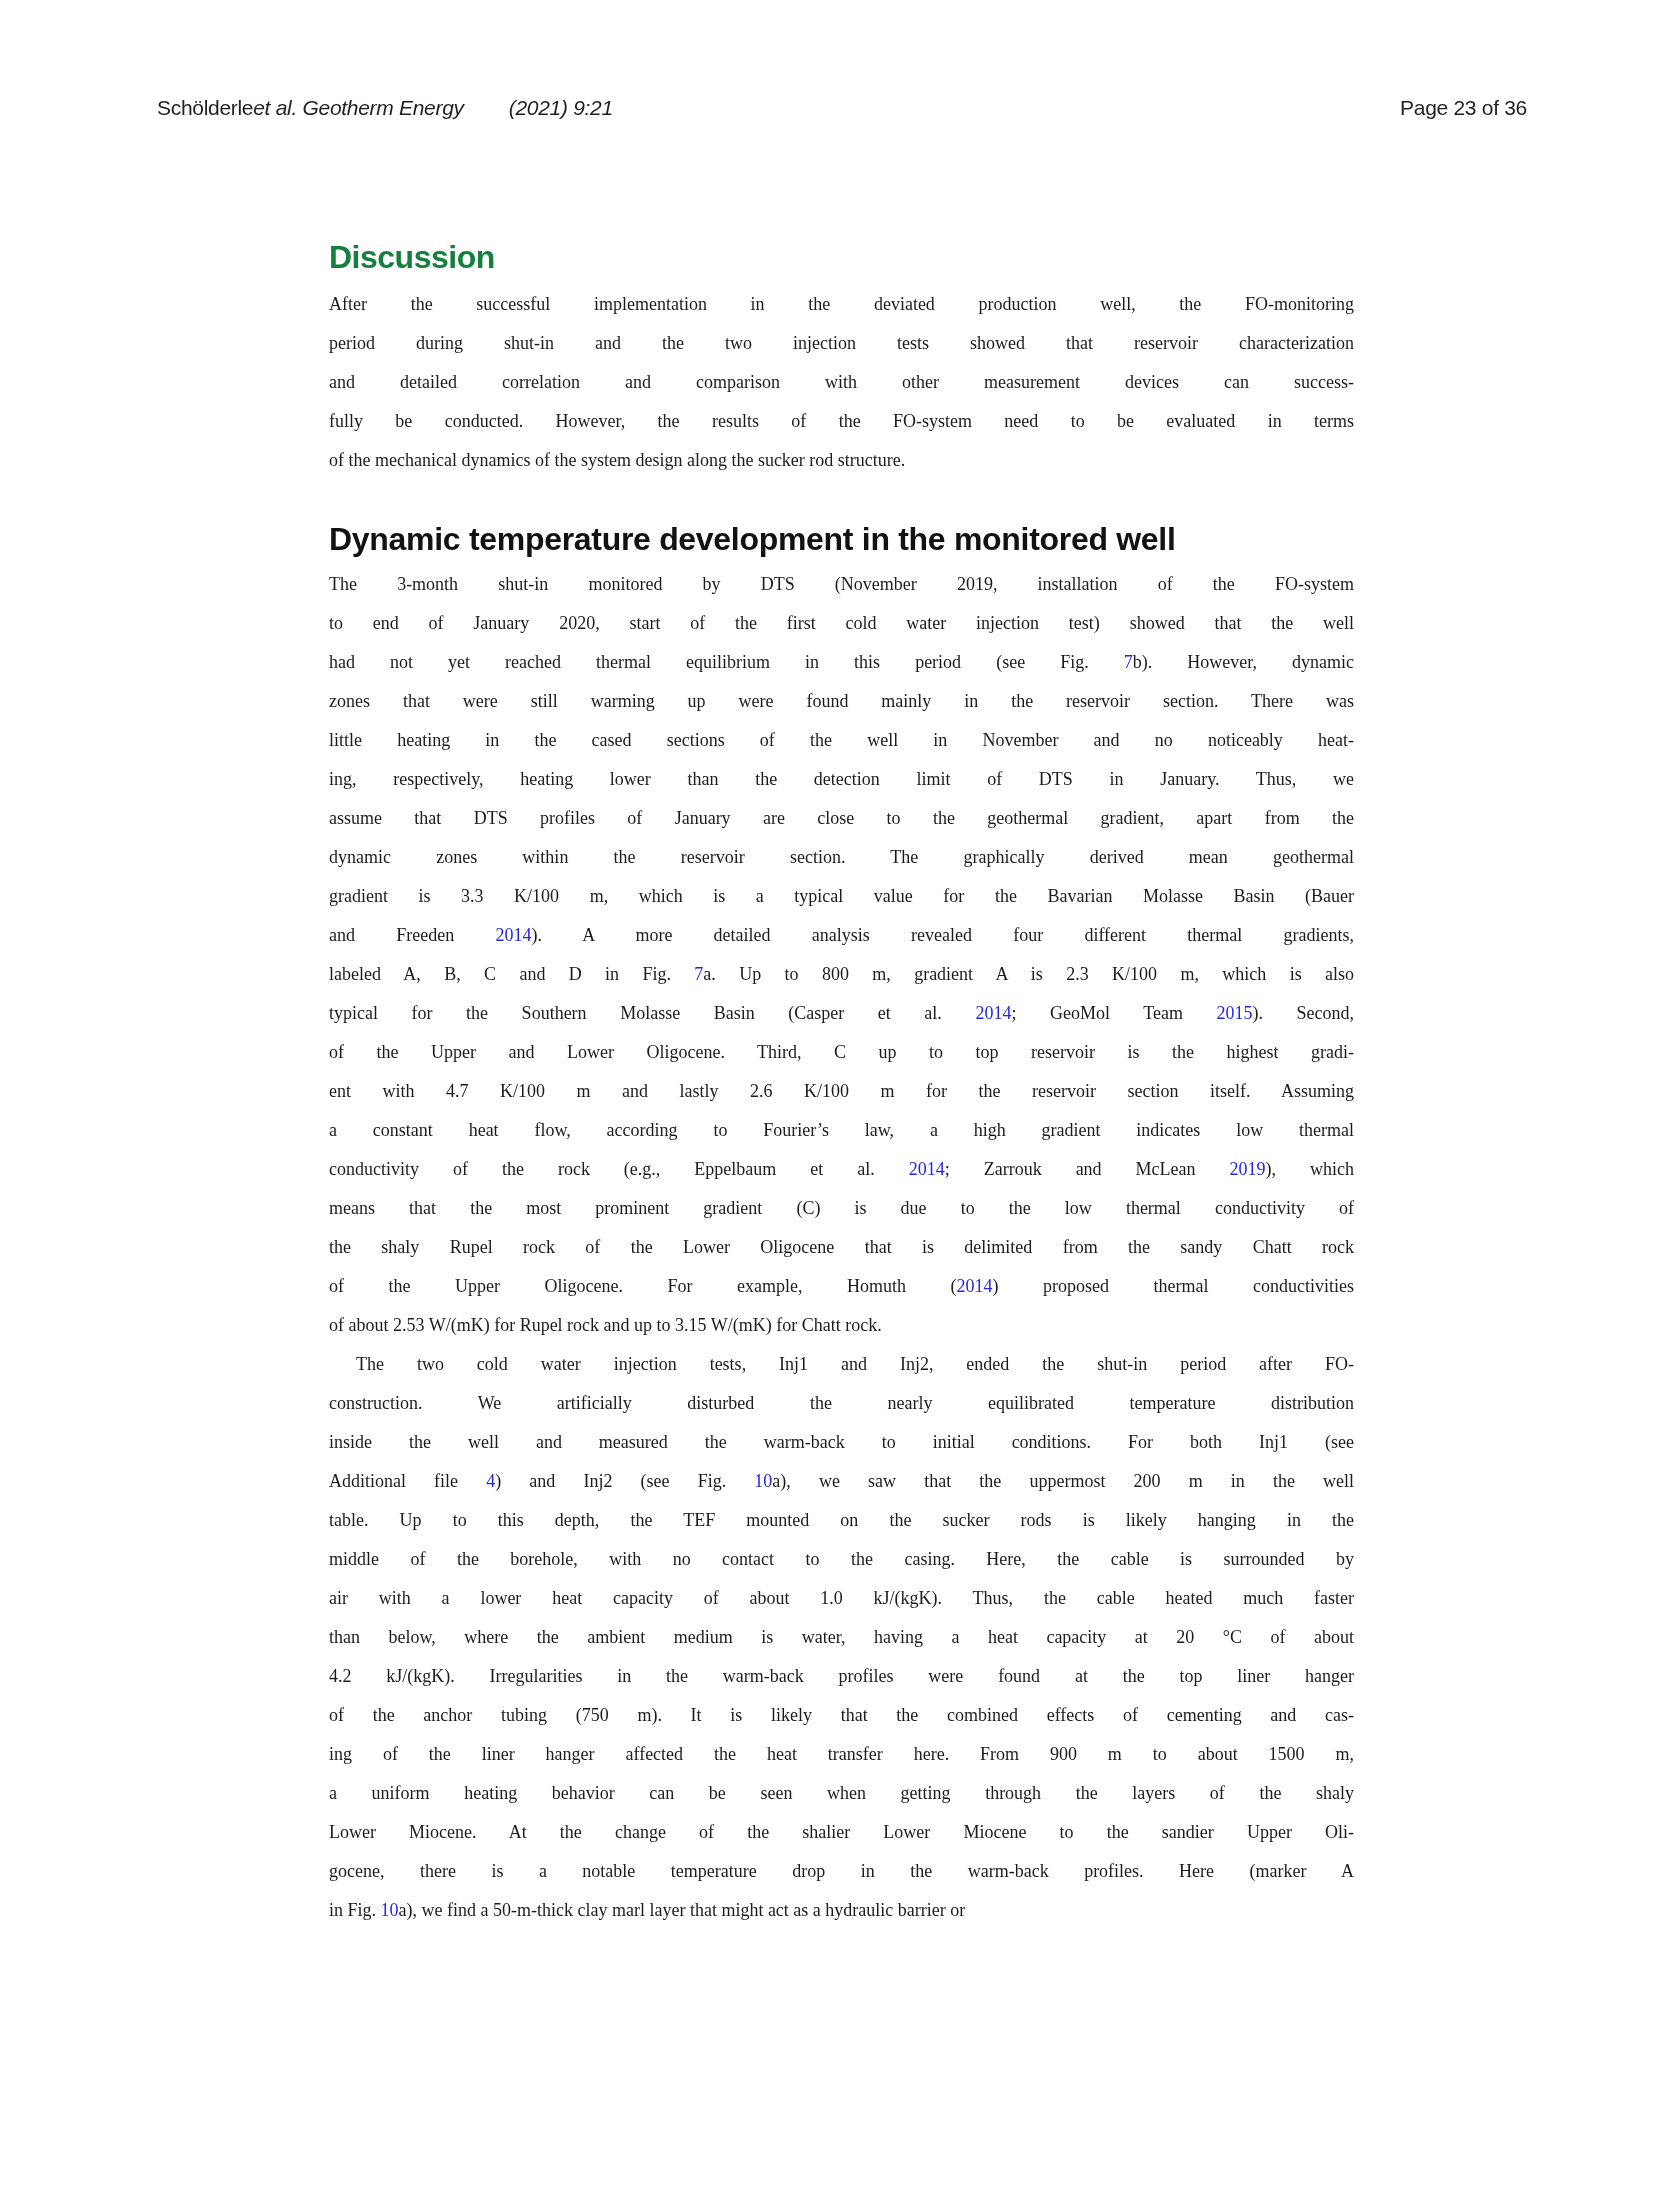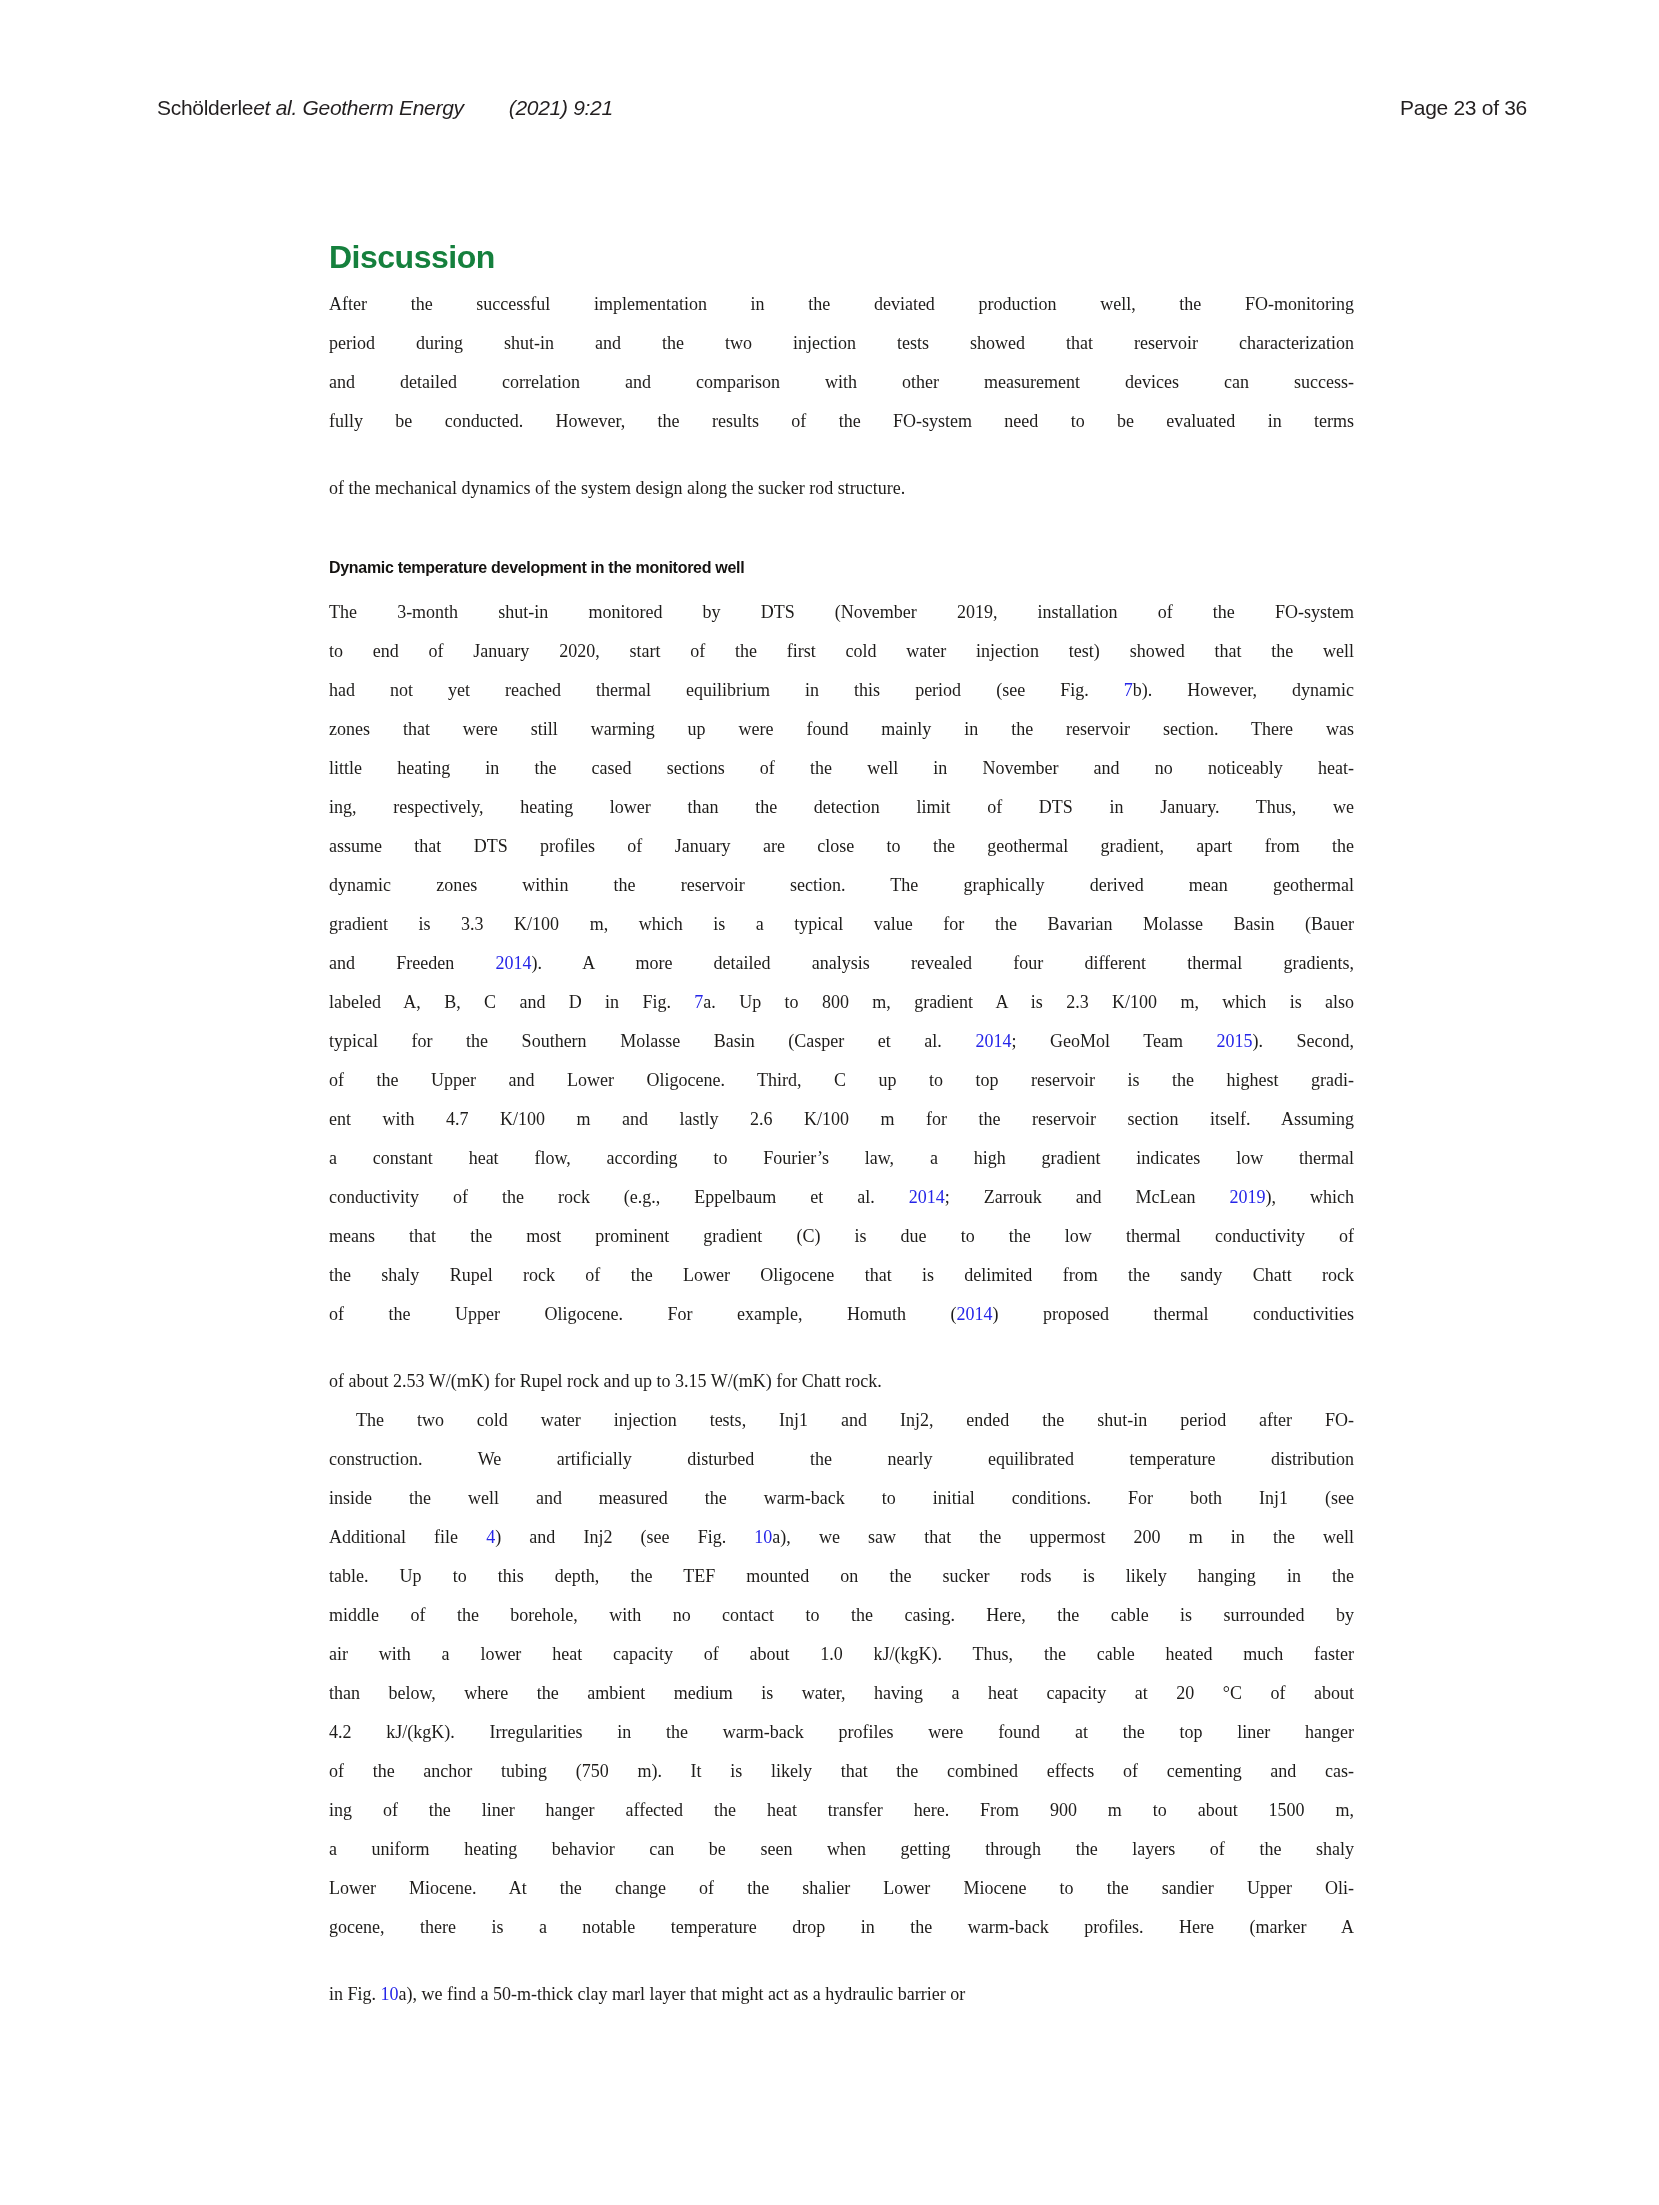--- a/index.html
+++ b/index.html
@@ -18,30 +18,30 @@
   .hdr-journal{font-style:italic;margin-left:0;}
   .hdr-citation{font-style:italic;margin-left:45px;}
   .body-col{position:absolute;left:329px;top:236px;width:1025px;}
   .section-title{
     font-family:"Liberation Sans",sans-serif;font-weight:bold;
     font-size:32px;line-height:42px;margin:0 0 7.3px 0;color:#15803d;
     letter-spacing:-0.5px;
   }
   .subsection-title{
     font-family:"Liberation Sans",sans-serif;font-weight:bold;
-    font-size:16px;line-height:31px;margin:44px 0 9.4px 0;color:#141210;
+    font-size:32px;line-height:31px;margin:44px 0 9.4px 0;color:#141210;
     letter-spacing:-0.3px;
   }
   .para{margin:0;}
   .line{
     font-size:18px;line-height:39px;
     text-align:justify;text-align-last:justify;text-justify:inter-word;
     white-space:normal;
   }
-  .line.last{text-align-last:auto;margin-top:28px;}
+  .line.last{text-align-last:auto;}
   .para.indent .line:first-child{text-indent:27px;}
   .link{color:#2525e8;cursor:pointer;}
 </style>
 </head>
 <body>
 
 <div class="header">
   <div class="header-left">
     <span class="hdr-author">Schölderle</span>
     <span class="hdr-journal">et al. Geotherm Energy</span>

